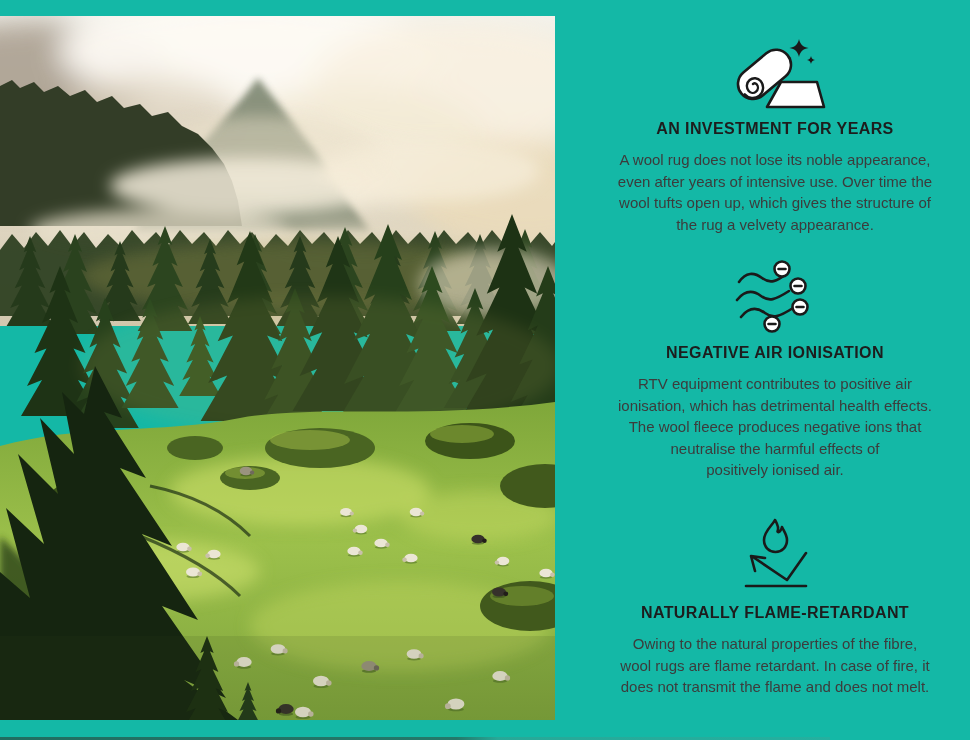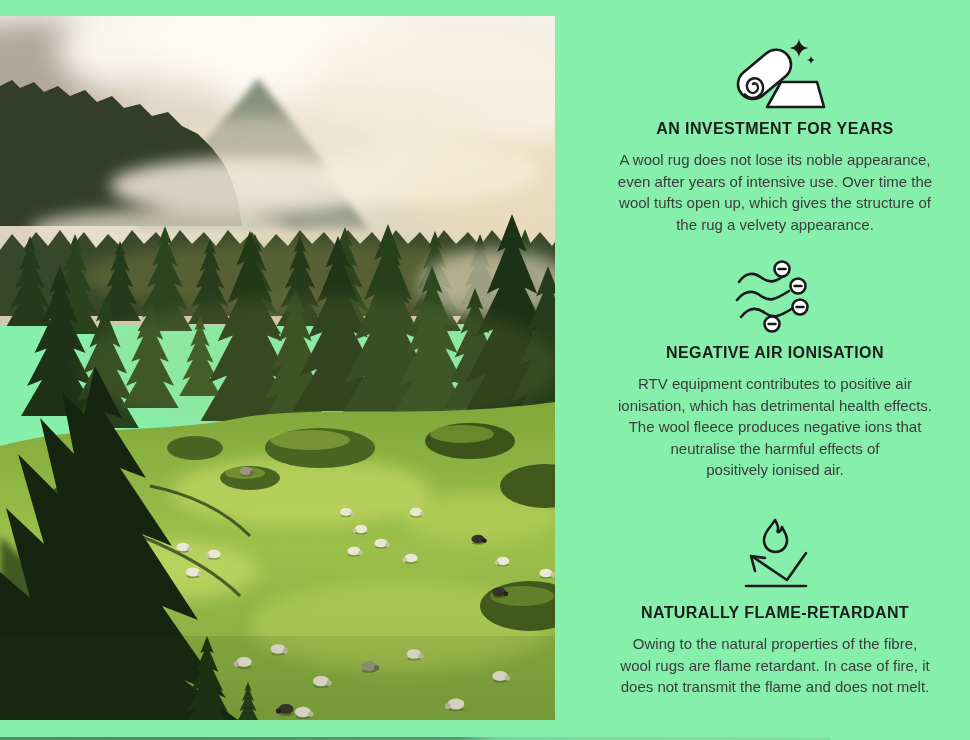--- a/index.html
+++ b/index.html
@@ -1,17 +1,17 @@
 <!DOCTYPE html>
 <html><head>
 <meta charset="utf-8">
 <style>
   html,body { margin:0; padding:0; background:#ffffff; }
   .page {
-    position:relative; width:970px; height:740px; background:#86efac;
+    position:relative; width:970px; height:740px; background:#14b8a6;
     overflow:hidden; font-family:"Liberation Sans", sans-serif;
   }
   .photo {
     position:absolute; left:0; top:16px; width:555px; height:704px; overflow:hidden;
   }
   .photo svg { display:block; width:555px; height:704px; }
   .features { position:absolute; left:555px; top:0; width:415px; height:740px; }
   .feature { position:absolute; left:20px; width:400px; text-align:center; }
   .f1 { top:36px; } .f2 { top:260px; } .f3 { top:516px; }
   .icon-wrap { display:flex; justify-content:center; align-items:flex-end; }

